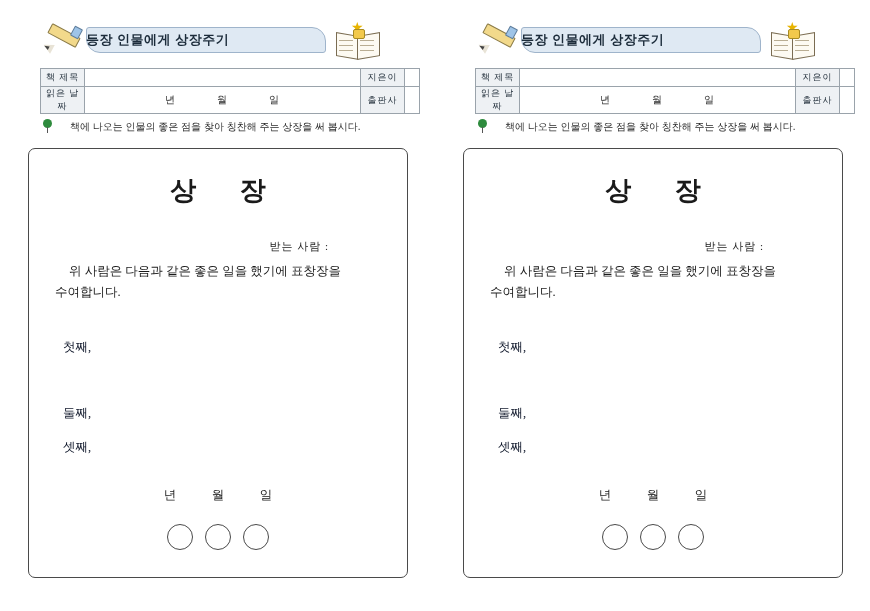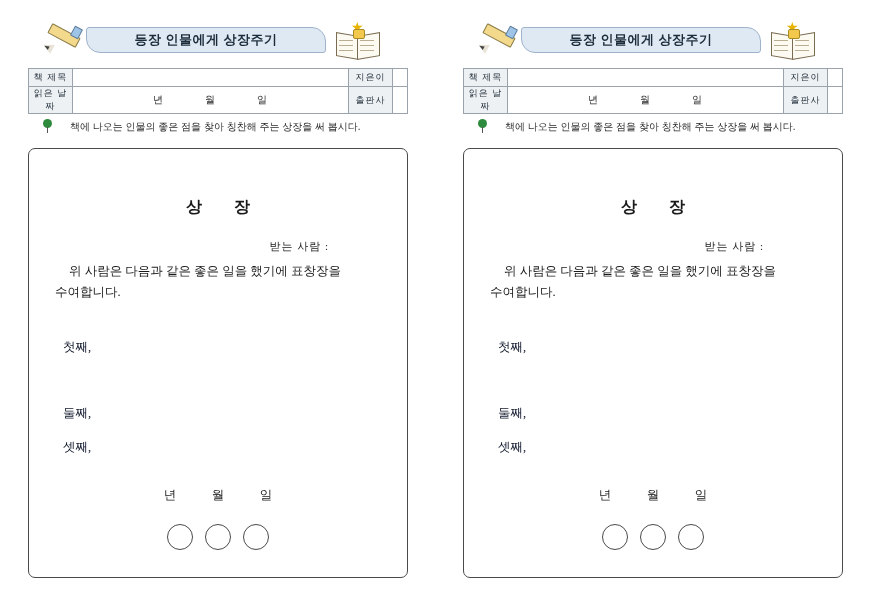--- a/index.html
+++ b/index.html
@@ -45,21 +45,21 @@
     border-radius: 3px 14px 3px 14px;
     box-sizing: border-box;
   }
   .banner-title {
     position: absolute;
     left: 58px;
     top: 9px;
     width: 240px;
     height: 26px;
     line-height: 26px;
-    text-align: center;
+    text-align: left;
     font-size: 13px;
     font-weight: bold;
     letter-spacing: 0.5px;
     color: #1b2b3a;
   }
   
   .pencil {
     position: absolute;
     left: 14px;
     top: 6px;
@@ -157,25 +157,26 @@
     width: 10px;
     height: 8px;
     background: #f2c94c;
     border: 1px solid #a88b22;
     border-radius: 2px;
   }
 
   
   .info-table {
     position: absolute;
-    left: 28px;
+    left: 40px;
     top: 68px;
     width: 380px;
     border-collapse: collapse;
     font-size: 9.5px;
+    font-family: Liberation Serif, serif;
   }
   .info-table td {
     border: 1px solid #9aa3ab;
     height: 18px;
     padding: 0 4px;
     box-sizing: border-box;
   }
   .lbl {
     background: #eef1f4;
     text-align: center;
@@ -234,27 +235,26 @@
     border-radius: 7px;
     box-sizing: border-box;
     background: #ffffff;
   }
   .award-title {
     position: absolute;
     top: 24px;
     left: 0;
     width: 100%;
     text-align: center;
-    font-family: Liberation Serif, serif;
-    font-size: 16px;
+    font-family: Liberation Mono, monospace;
+    font-size: 26px;
     font-weight: bold;
     letter-spacing: 14px;
     text-indent: 14px;
     color: #1a1a1a;
-    margin-top: 24px;
   }
   .receiver {
     position: absolute;
     top: 90px;
     right: 78px;
     font-size: 11px;
     font-family: "Liberation Serif", serif;
     color: #1a1a1a;
     letter-spacing: 1px;
   }

